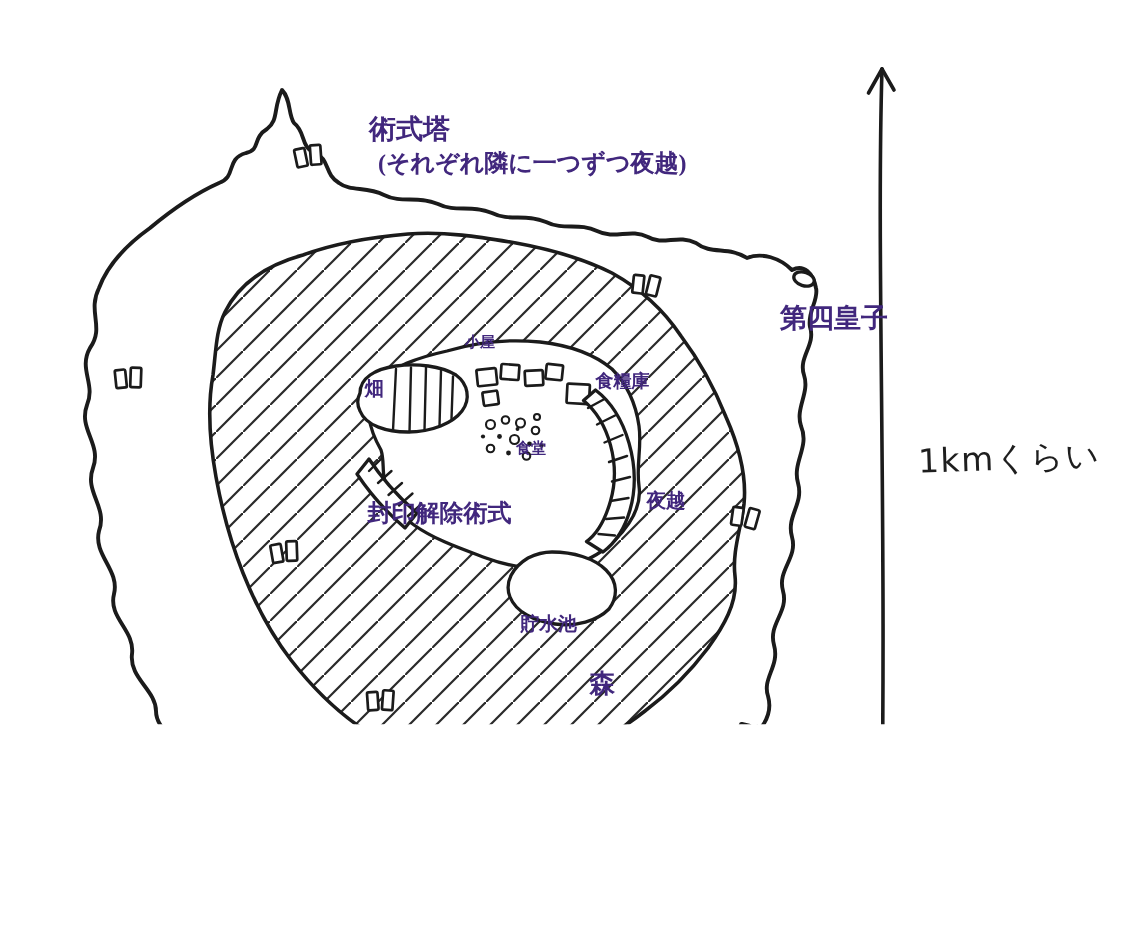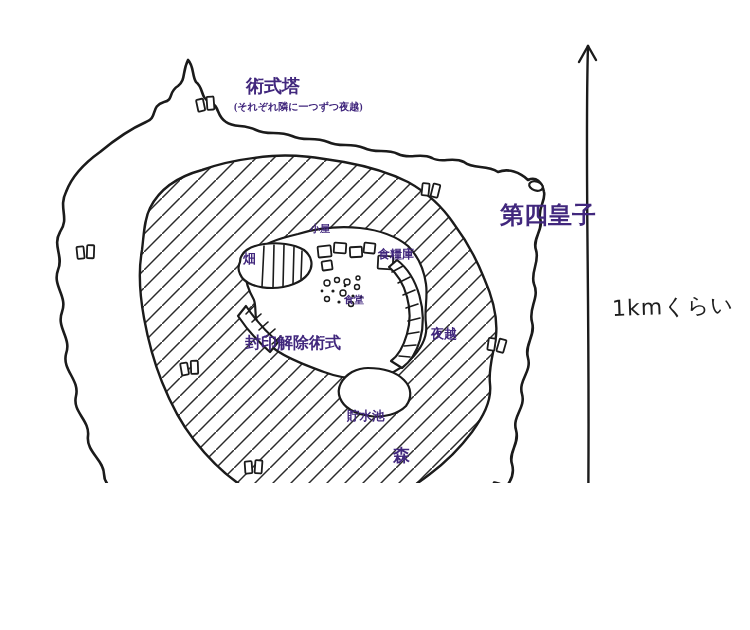--- a/index.html
+++ b/index.html
@@ -24,25 +24,25 @@
   .dot-filled{fill:var(--ink);stroke:none;}
   .arrow{fill:none;stroke:var(--ink);stroke-width:2.4;stroke-linecap:round;stroke-linejoin:round;}
   .map-label{
     position:absolute;
     font-weight:700;
     color:var(--label-purple);
     white-space:nowrap;
     line-height:1.15;
   }
   .lbl-tower{left:246px;top:76px;font-size:18px;}
-  .lbl-tower-note{left:234px;top:101px;font-size:10px;}
-  .lbl-prince{left:500px;top:202px;font-size:24px;}
+  .lbl-tower-note{left:252px;top:101px;font-size:16px;}
+  .lbl-prince{left:520px;top:202px;font-size:18px;}
   .lbl-huts{left:310px;top:223px;font-size:10px;}
   .lbl-field{left:243px;top:252px;font-size:13px;}
-  .lbl-storage{left:378px;top:248px;font-size:12px;}
+  .lbl-storage{left:397px;top:248px;font-size:12px;}
   .lbl-dining{left:344px;top:294px;font-size:10px;}
   .lbl-night{left:431px;top:327px;font-size:13px;}
   .lbl-seal{left:207px;top:334px;font-size:16px;padding-left:38px;}
   .lbl-reservoir{left:347px;top:397px;font-size:12.5px;margin-top:12px;}
   .lbl-forest{left:393px;top:446px;font-size:17px;}
   .lbl-ship{left:461px;top:514px;font-size:15px;}
   .lbl-scale{
     left:612px;top:294px;
     font-size:22px;
     font-weight:400;

